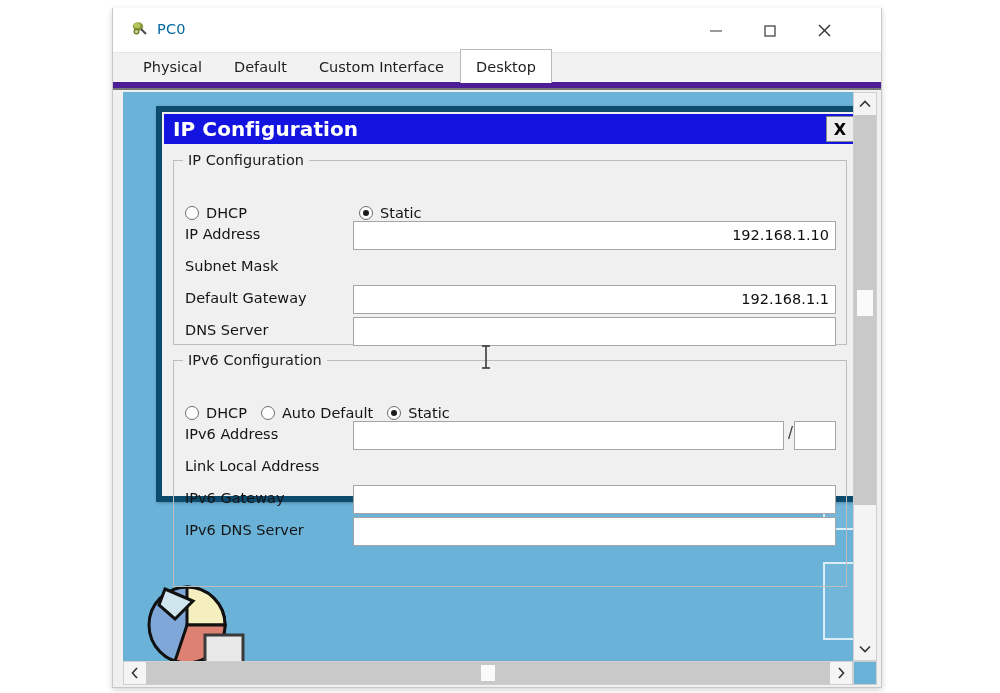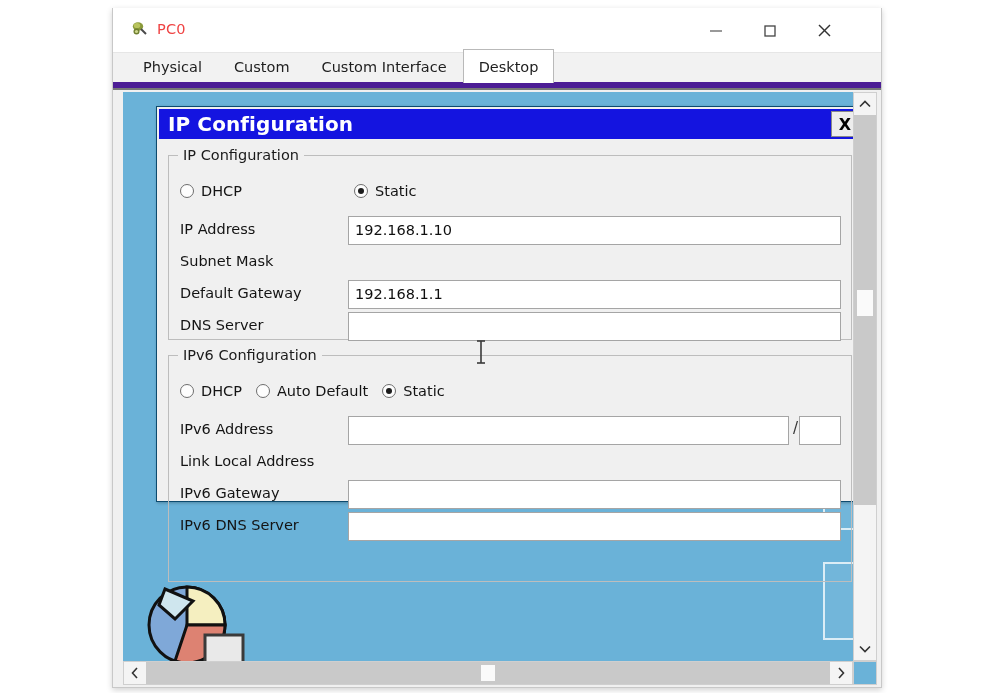--- a/index.html
+++ b/index.html
@@ -28,21 +28,21 @@
     width: 100%; height: 45px;
     background: #ffffff;
     border-bottom: 1px solid #e6e6e6;
   }
   #titlebar-left {
     position: absolute; left: 18px; top: 12px;
     display: flex; align-items: center; gap: 8px;
   }
   #app-icon { width: 18px; height: 18px; display: block; }
   #window-title {
-    font-size: 14.5px; color: #ef4444; letter-spacing: .2px;
+    font-size: 14.5px; color: #0369a1; letter-spacing: .2px;
   }
   .winbtn {
     position: absolute; top: 0; height: 45px; width: 46px;
     display: flex; align-items: center; justify-content: center;
     color: #333;
   }
   .winbtn svg { display: block; }
   #btn-min  { right: 142px; }
   #btn-max  { right: 88px; }
   #btn-close{ right: 34px; }
@@ -120,21 +120,21 @@
   #corner-box { position:absolute; right:4px; bottom:2px; width:24px; height:24px; background:#6ab2d8; border:1px solid #cfcfcf; }
 
   .arrow { display:block; }
 
   
   #ipcfg-dialog {
     position: absolute;
     left: 33px; top: 14px;
     width: 708px; height: 396px;
     background: #f0f0f0;
-    border: 1px solid #0c4a6e;
+    border: 6px solid #0c4a6e;
     box-shadow: 1px 1px 3px rgba(0,0,0,0.25);
   }
   #ipcfg-header {
     position: absolute; left: 2px; top: 2px; right: 2px;
     height: 30px;
     background: #1414e0;
     display: flex; align-items: center;
   }
   #ipcfg-title {
     color: #ffffff; font-size: 20px; font-weight: 700;
@@ -155,21 +155,21 @@
     border: 1px solid #bdbdbd;
     background: transparent;
   }
   fieldset.group > legend {
     margin-left: 9px; padding: 0 5px;
     font-size: 14.5px; color: #1a1a1a;
   }
   #group-ipv4 { left: 9px; top: 6px; right: 9px; height: 193px; }
   #group-ipv6 { left: 9px; top: 206px; right: 9px; height: 235px; }
 
-  .radio-row { position: absolute; display: flex; align-items: flex-end; }
+  .radio-row { position: absolute; display: flex; align-items: flex-end; margin-top: 17px; }
   .radio { display: flex; align-items: center; gap: 7px; margin-right: 14px; }
   .radio .dot {
     width: 14px; height: 14px; border-radius: 50%;
     border: 1.5px solid #6e6e6e; background: #fdfdfd;
     position: relative; flex: 0 0 14px;
   }
   .radio.checked .dot::after {
     content: ""; position: absolute; left: 3px; top: 3px;
     width: 6px; height: 6px; border-radius: 50%; background: #1c1c1c;
   }
@@ -178,21 +178,21 @@
   .field-row { position: absolute; left: 0; right: 0; height: 30px; }
   .field-label {
     position: absolute; left: 11px; top: 5px;
     font-size: 14.5px; color: #141414; white-space: nowrap;
   }
   .field-input {
     position: absolute; left: 179px; right: 10px; top: 0; height: 29px;
     background: #ffffff; border: 1px solid #a5a5a5;
     font-size: 14.5px; color: #0f0f0f;
     padding: 0 6px; line-height: 27px;
-    overflow: hidden; white-space: nowrap;
+    overflow: hidden; white-space: nowrap; text-align: right;
   }
   .field-input.focused { border: 1.5px solid #4a4a4a; }
   .slash { position: absolute; right: 53px; top: 3px; font-size: 15px; color: #333; }
   .prefix-box {
     position: absolute; right: 10px; top: 0; width: 42px; height: 29px;
     background: #ffffff; border: 1px solid #a5a5a5;
   }
   .field-input.with-prefix { right: 62px; }
 
   
@@ -231,21 +231,21 @@
     <div class="winbtn" id="btn-close">
       <svg width="15" height="15" viewBox="0 0 15 15">
         <line x1="2" y1="2" x2="13" y2="13" stroke="#333" stroke-width="1.4"></line>
         <line x1="13" y1="2" x2="2" y2="13" stroke="#333" stroke-width="1.4"></line>
       </svg>
     </div>
   </div>
 
   <div id="tabstrip">
     <div class="tab">Physical</div>
-    <div class="tab">Custom</div>
+    <div class="tab">Default</div>
     <div class="tab">Custom Interface</div>
     <div class="tab active">Desktop</div>
   </div>
 
   <div id="client">
 
     <div id="desktop-blue">
 
       <div class="ghost-tile" style="left:700px; top:30px; width:150px; height:78px;"></div>
       <div class="ghost-tile" style="left:700px; top:140px; width:150px; height:78px;"></div>

